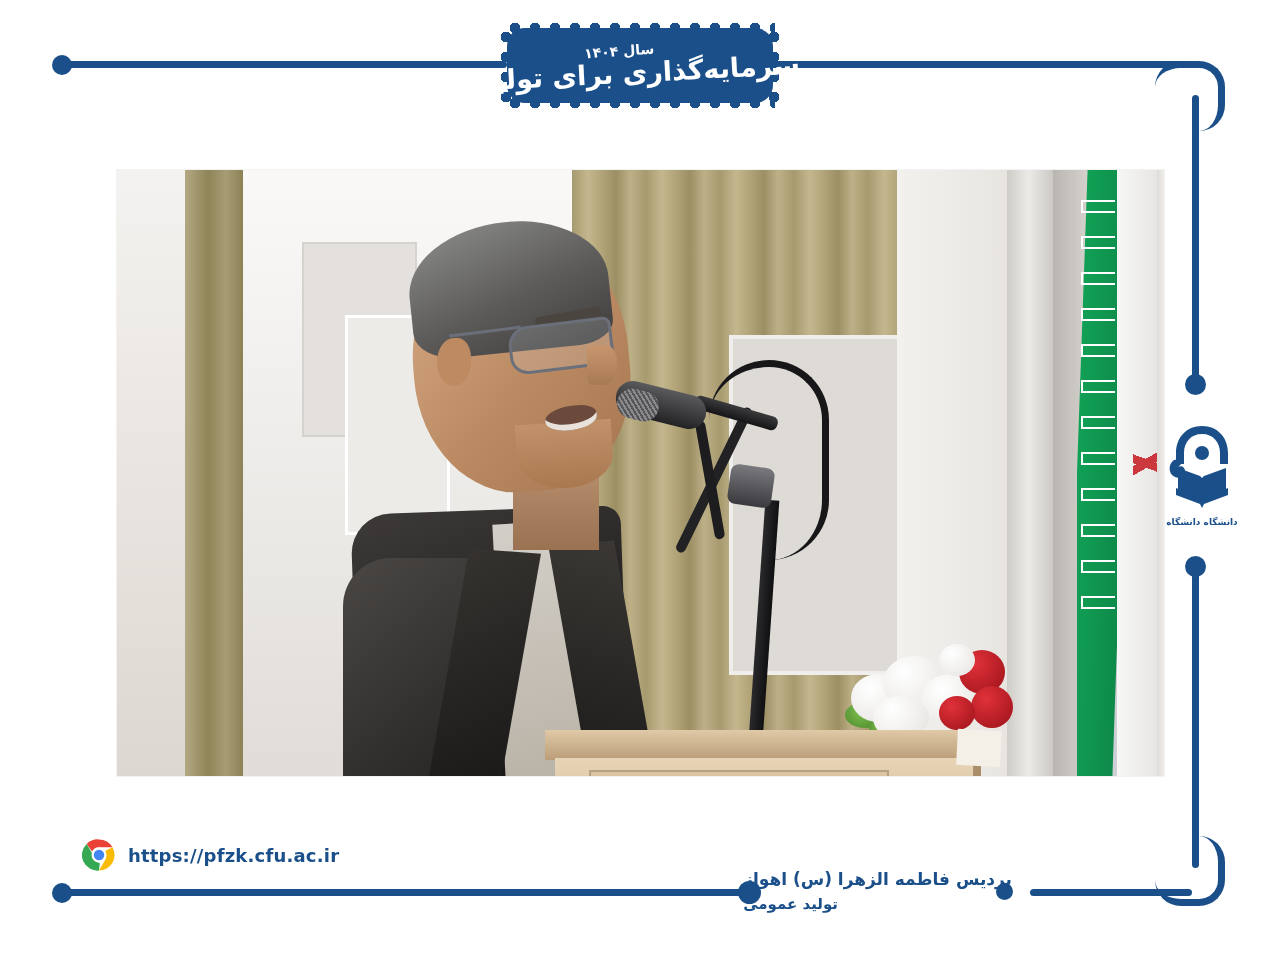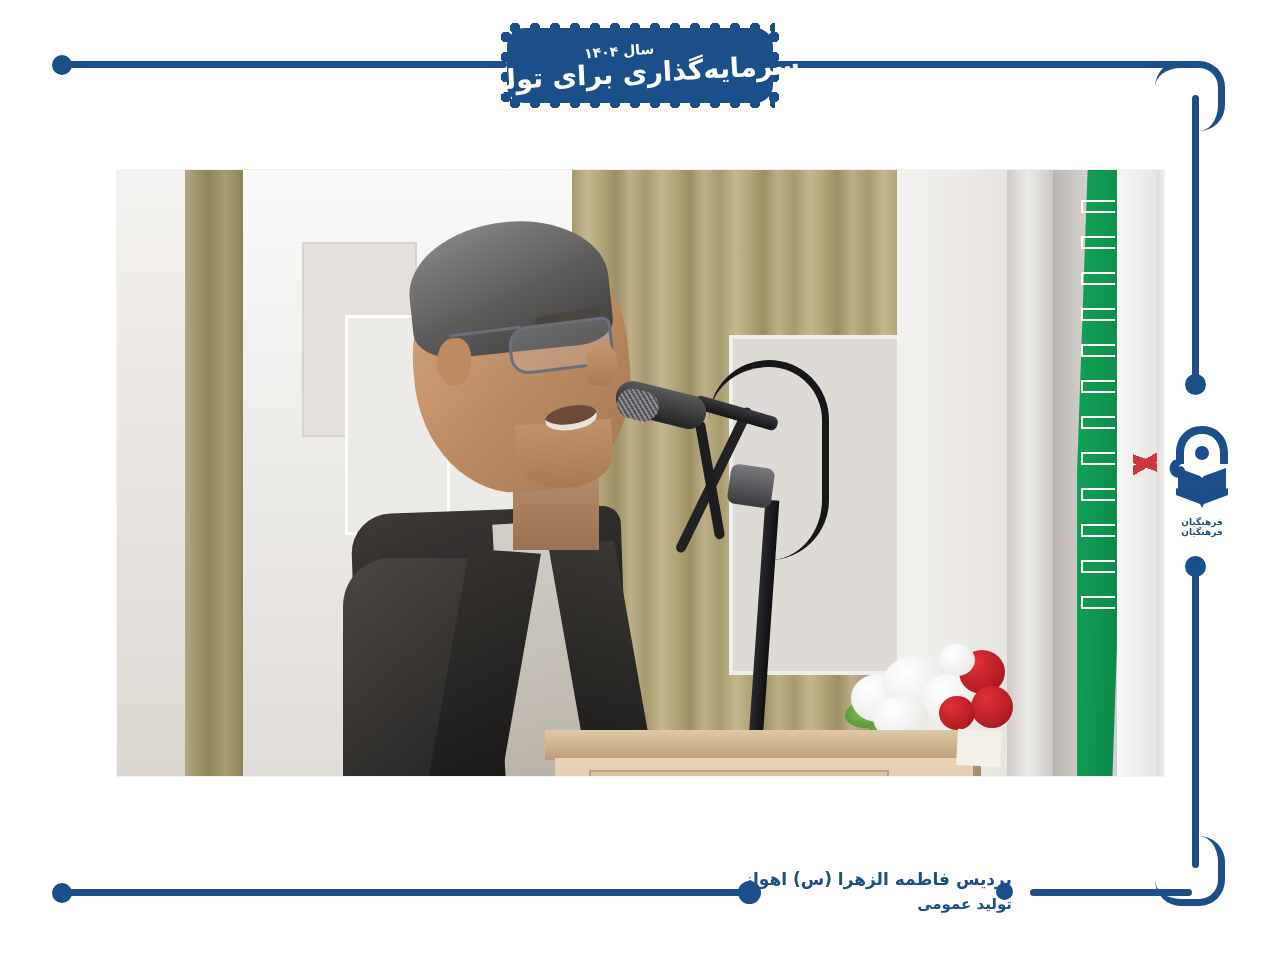--- a/index.html
+++ b/index.html
@@ -308,21 +308,21 @@
     font-size: 18px;
     font-weight: 700;
     color: #1b4f8a;
     letter-spacing: 0.2px;
   }
 
   #footer-org {
     position: absolute;
     right: 268px;
     top: 869px;
-    text-align: right;
+    text-align: left;
     direction: rtl;
     color: #1b4f8a;
   }
   #footer-org-name { font-size: 17px; font-weight: 700; white-space: nowrap; }
   #footer-org-dept { font-size: 15px; font-weight: 700; margin-top: 6px; }
 </style>
 </head>
 <body>
 
 <div id="poster">
@@ -439,22 +439,33 @@
 
       <path d="M12 48 L34 56 L34 82 L12 72 Z" fill="#1b4f8a"></path>
       <path d="M60 48 L38 56 L38 82 L60 72 Z" fill="#1b4f8a"></path>
       <path d="M34 56 L36 58 L38 56 L38 84 L36 88 L34 84 Z" fill="#1b4f8a"></path>
 
       <path d="M8 40 C2 44 2 54 9 57 C14 59 19 56 19 51 C19 47 15 45 12 47 C15 45 17 42 14 39 Z" fill="#1b4f8a"></path>
 
       <path d="M10 68 L34 78 L34 84 L10 75 Z" fill="#1b4f8a"></path>
       <path d="M62 68 L38 78 L38 84 L62 75 Z" fill="#1b4f8a"></path>
     </svg>
-    <div id="uni-logo-caption">فرهنگیان فرهنگیان</div>
+    <div id="uni-logo-caption">دانشگاه دانشگاه</div>
   </div>
 
+  <div id="footer-url">
+    <svg id="chrome-icon" viewBox="0 0 48 48">
+      <circle cx="24" cy="24" r="22" fill="#ffffff"></circle>
+      <path d="M24 2a22 22 0 0 1 19.05 11H24a11 11 0 0 0-9.78 6.0L6.6 8.3A21.96 21.96 0 0 1 24 2Z" fill="#ea4335" transform="rotate(0 24 24)"></path>
+      <path d="M43.05 13A22 22 0 0 1 24 46l9.5-16.45A11 11 0 0 0 34 24a10.9 10.9 0 0 0-1.6-5.7L43.05 13Z" fill="#fbbc05"></path>
+      <path d="M24 46A22 22 0 0 1 6.6 8.3l9.62 16.6A11 11 0 0 0 24 35a11 11 0 0 0 1.2-.07L24 46Z" fill="#34a853"></path>
+      <circle cx="24" cy="24" r="10.6" fill="#ffffff"></circle>
+      <circle cx="24" cy="24" r="7.4" fill="#4285f4"></circle>
+    </svg>
+    <span id="footer-url-text">https://pfzk.cfu.ac.ir</span>
+  </div>
 
   <div id="footer-org">
     <div id="footer-org-name">پردیس فاطمه الزهرا (س) اهواز</div>
     <div id="footer-org-dept">تولید عمومی</div>
   </div>
 
 </div>
 
 </body></html>

